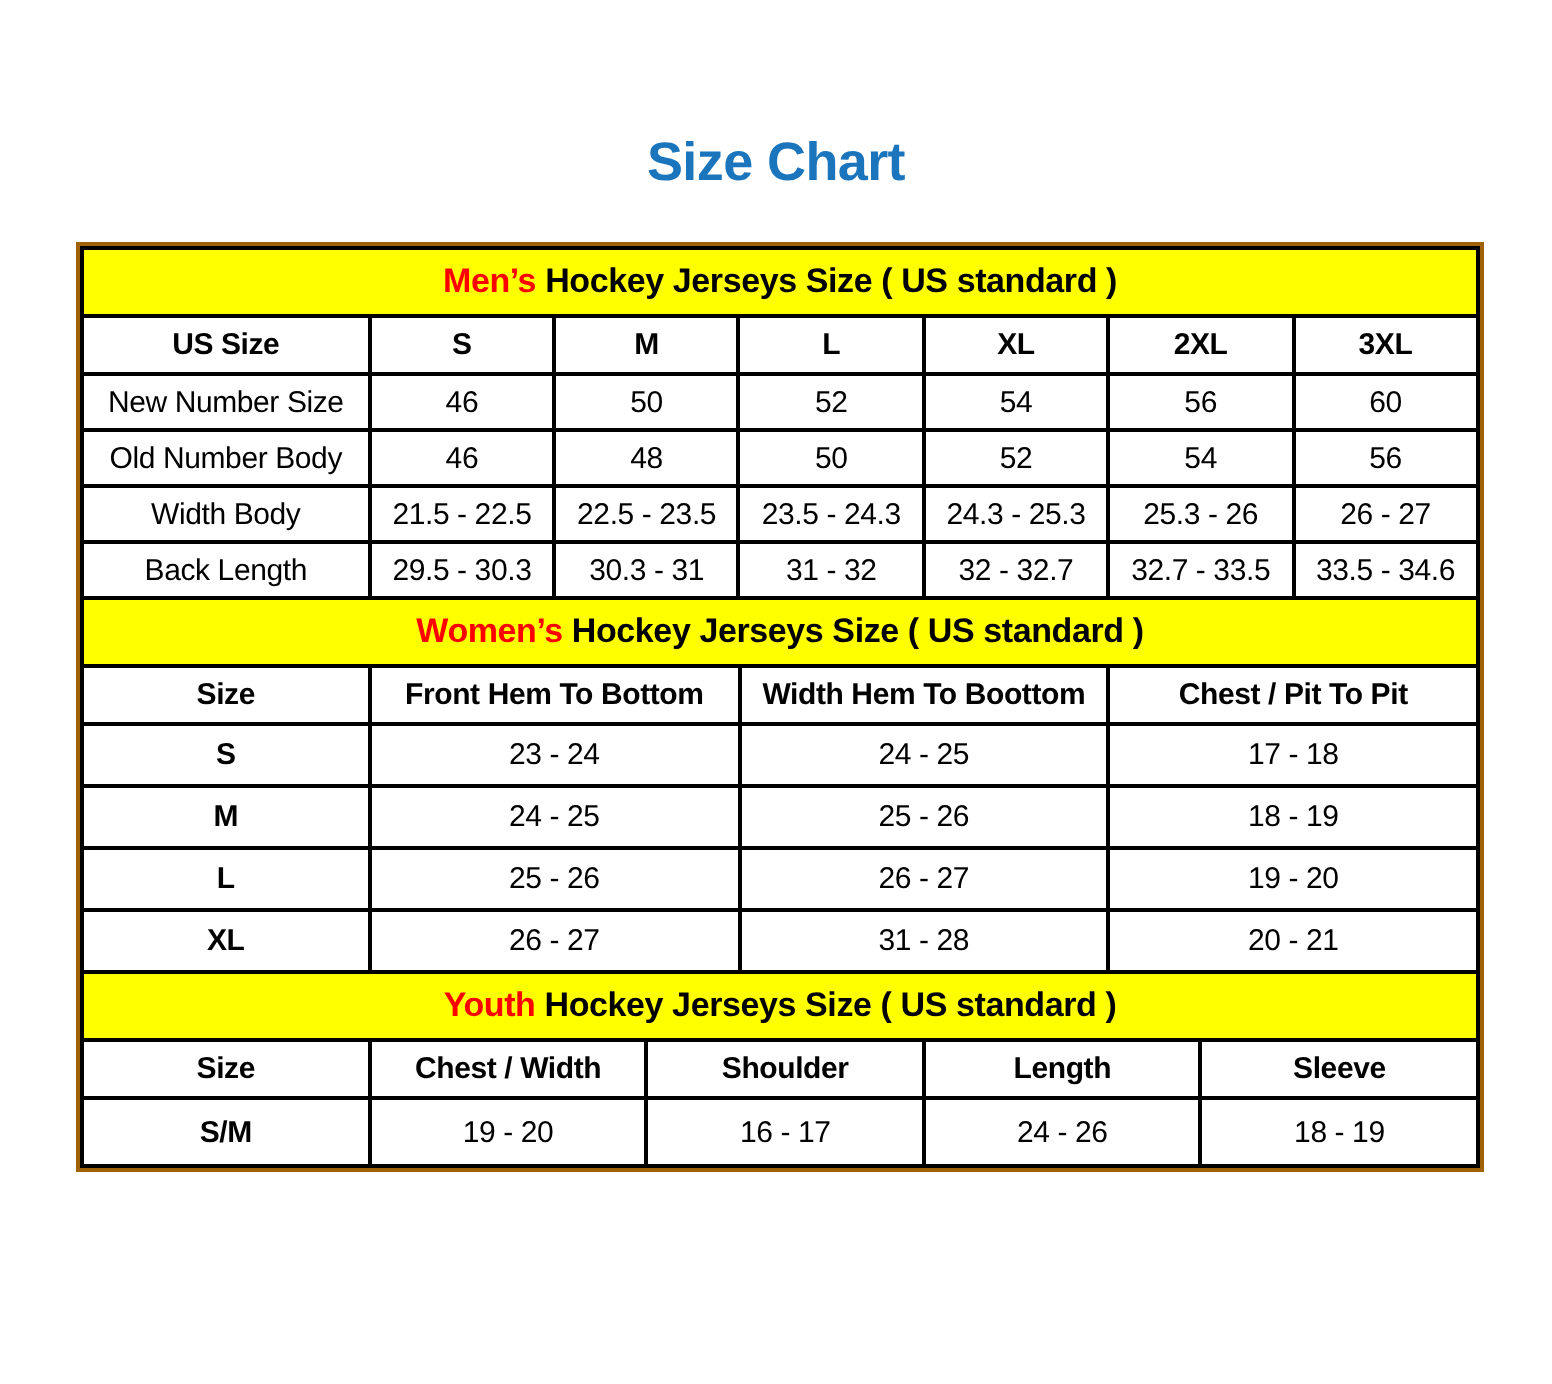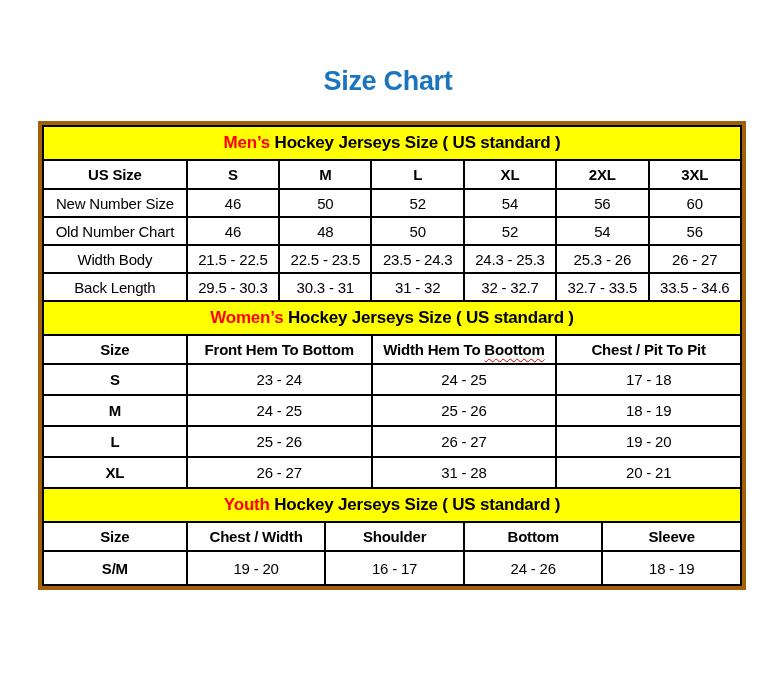--- a/index.html
+++ b/index.html
@@ -21,21 +21,21 @@
     padding-top: 66px;
     text-align: center;
     font-size: 27px;
     font-weight: bold;
     letter-spacing: -0.3px;
     color: #1B75BC;
   }
   .size-chart {
     width: 700px;
     margin: 24px 0 0 38px;
-    border: 4px solid #a16207;
+    border: 2px solid #a16207;
   }
   table {
     width: 100%;
     border-collapse: collapse;
     table-layout: fixed;
   }
   table + table { margin-top: -2px; }
   td, th {
     border: 2px solid #000;
     text-align: center;
@@ -55,21 +55,20 @@
   .band-highlight { color: #FF0000; }
   tr.head-row th {
     font-weight: bold;
     height: 23px;
   }
   tr.data-row td { height: 22px; }
   .womens-table tr.data-row td { height: 25px; }
   .youth-table tr.data-row td { height: 28px; }
   td.rowhead-bold { font-weight: bold; }
   .wavy {
-    text-decoration: underline;
     text-decoration-style: wavy;
     text-decoration-color: #CC0000;
     text-decoration-thickness: 1px;
     text-underline-offset: 3px;
   }
 </style>
 </head>
 <body>
 
 <div class="page">
@@ -104,21 +103,21 @@
       <tr class="data-row">
         <td>New Number Size</td>
         <td>46</td>
         <td>50</td>
         <td>52</td>
         <td>54</td>
         <td>56</td>
         <td>60</td>
       </tr>
       <tr class="data-row">
-        <td>Old Number Chart</td>
+        <td>Old Number Body</td>
         <td>46</td>
         <td>48</td>
         <td>50</td>
         <td>52</td>
         <td>54</td>
         <td>56</td>
       </tr>
       <tr class="data-row">
         <td>Width Body</td>
         <td>21.5 - 22.5</td>
@@ -193,21 +192,21 @@
           <col style="width:19.85%">
       </colgroup>
       <tbody>
           <tr class="band-row">
         <td colspan="5"><span class="band-highlight">Youth</span><span> Hockey Jerseys Size ( US standard )</span></td>
       </tr>
       <tr class="head-row">
         <th>Size</th>
         <th>Chest / Width</th>
         <th>Shoulder</th>
-        <th>Bottom</th>
+        <th>Length</th>
         <th>Sleeve</th>
       </tr>
       <tr class="data-row">
         <td class="rowhead-bold">S/M</td>
         <td>19 - 20</td>
         <td>16 - 17</td>
         <td>24 - 26</td>
         <td>18 - 19</td>
       </tr>
     </tbody>

